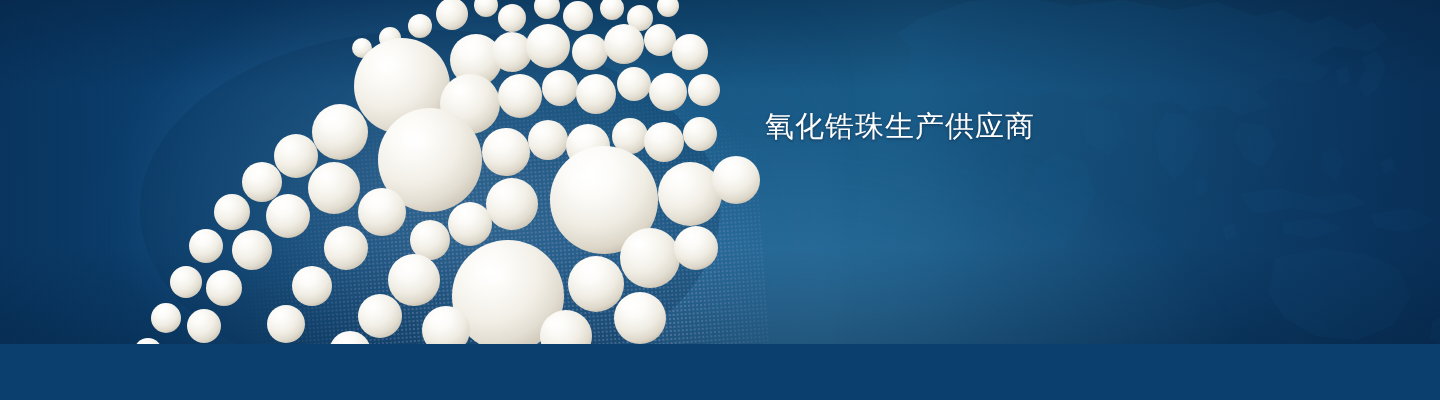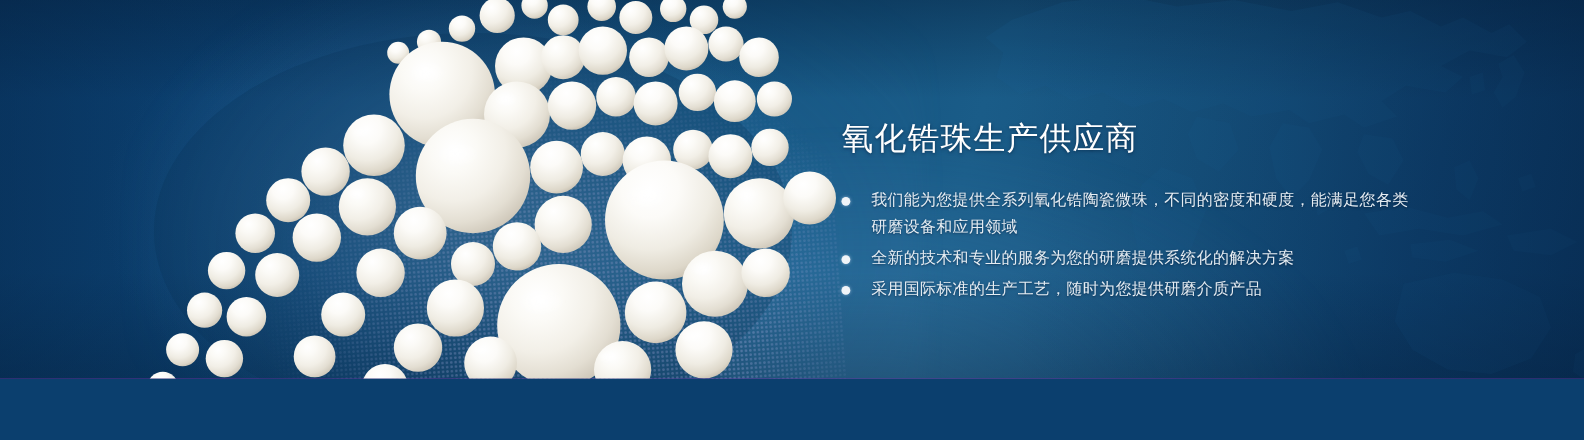--- a/index.html
+++ b/index.html
@@ -5,21 +5,21 @@
   html,body{margin:0;padding:0;}
   body{
     width:1440px;height:400px;overflow:hidden;
     font-family:"Liberation Sans","DejaVu Sans",sans-serif;
     background:#0b3f6e;
   }
 
   
   .banner{
     position:relative;width:1440px;height:344px;overflow:hidden;
-    background:#a21caf;
+    background:#404040;
   }
 
   
   .bg-base{
     position:absolute;inset:0;
     background:
       linear-gradient(105deg,#0b4073 0%, #0d4576 22%, #12527f 46%, #1a5c88 60%, #16527e 74%, #0f4474 88%, #0b3c6c 100%);
   }
   
   .bg-vshade{
@@ -300,29 +300,15 @@
         <ellipse cx="628" cy="306" rx="9" ry="6" fill="url(#spec)"></ellipse>
         <ellipse cx="436" cy="318" rx="8" ry="5" fill="url(#spec)"></ellipse>
       </g>
     </svg>
   </div>
 
   <div class="copy">
 
     <h1 class="headline">氧化锆珠生产供应商</h1>
 
-    <ul class="bullets">
-      <li class="bullet">
-        <span class="dot"></span>
-        <span>我们能为您提供全系列氧化锆陶瓷微珠，不同的密度和硬度，能满足您各类研磨设备和应用领域</span>
-      </li>
-      <li class="bullet">
-        <span class="dot"></span>
-        <span>全新的技术和专业的服务为您的研磨提供系统化的解决方案</span>
-      </li>
-      <li class="bullet">
-        <span class="dot"></span>
-        <span>采用国际标准的生产工艺，随时为您提供研磨介质产品</span>
-      </li>
-    </ul>
 
   </div>
 </div>
 
 </body></html>

